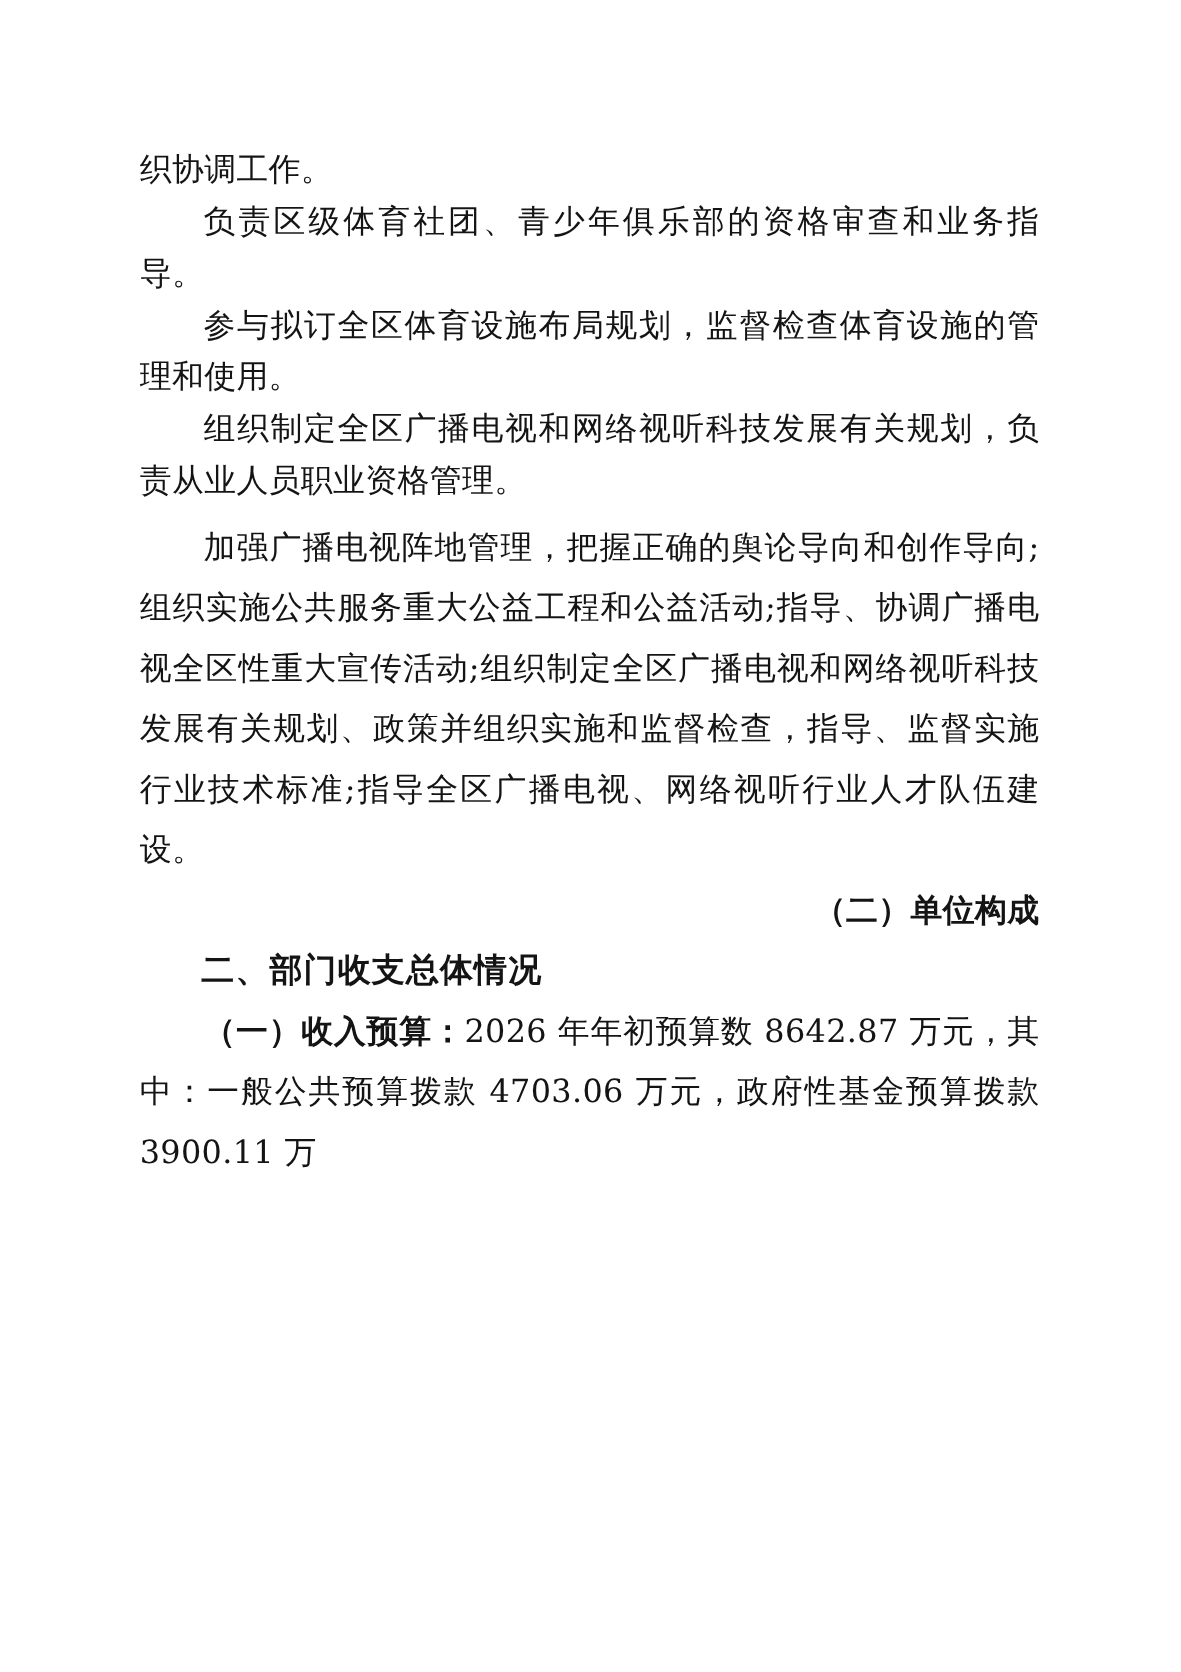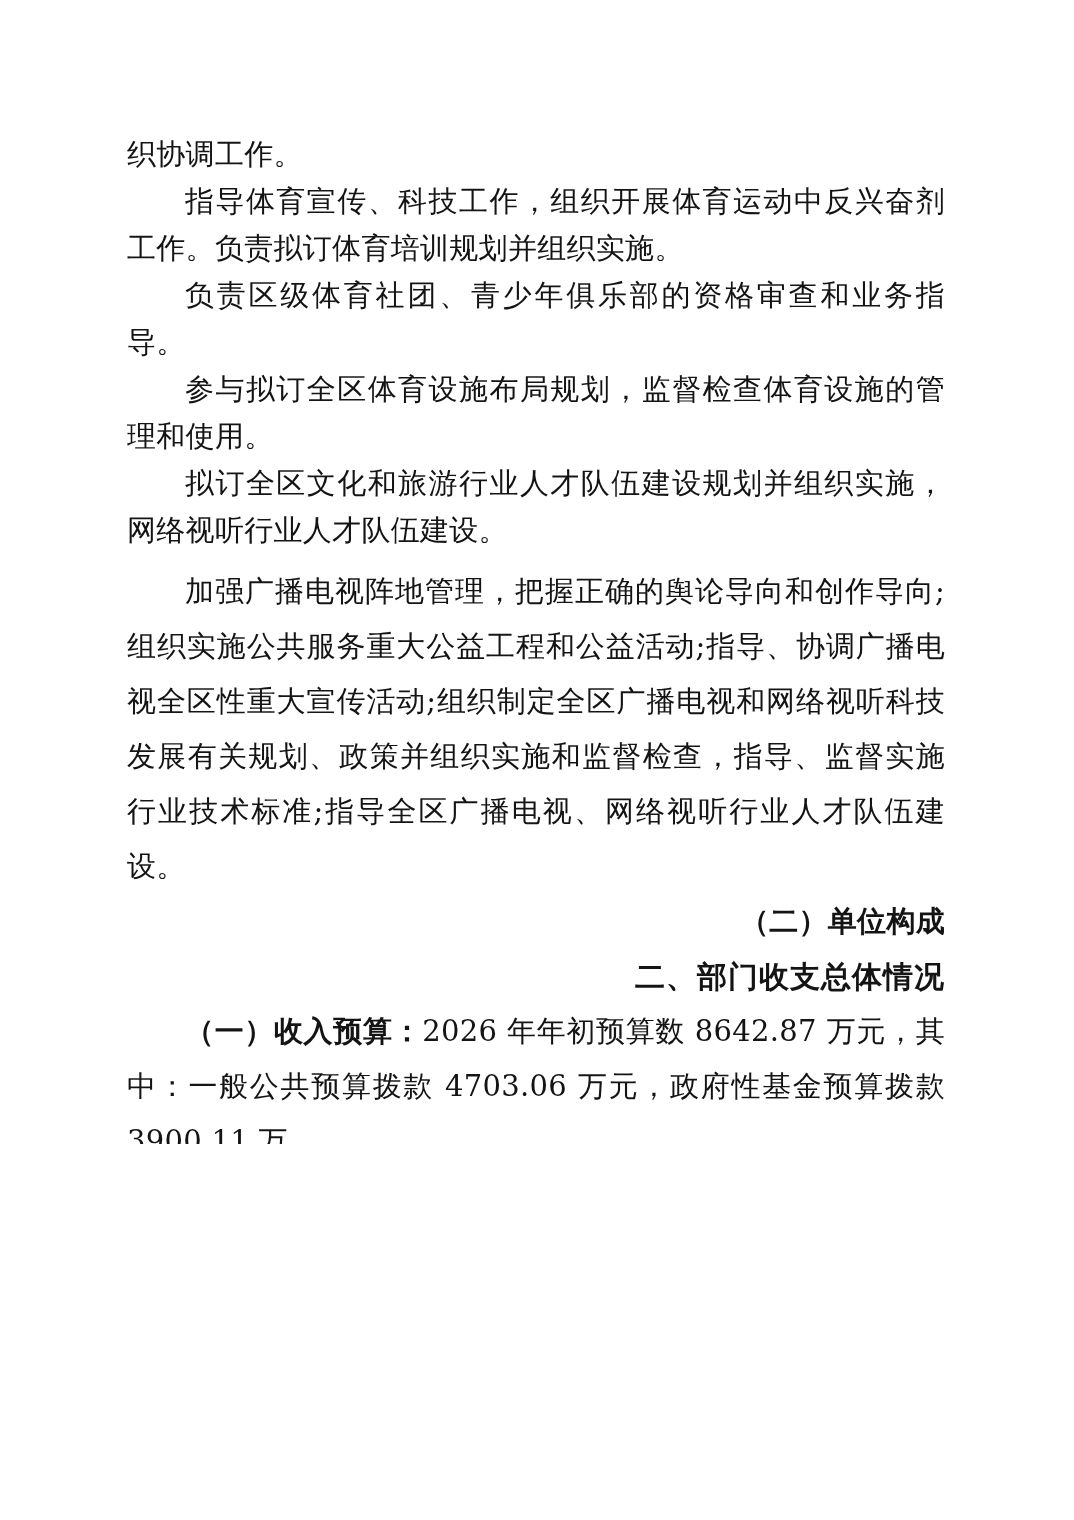--- a/index.html
+++ b/index.html
@@ -42,21 +42,21 @@
     margin: 8px 0 0 0;
     text-align: right;
   }
   .section-heading {
     font-family: "DejaVu Sans", "Liberation Sans", sans-serif;
     font-size: 30px;
     font-weight: bold;
     line-height: 55px;
     text-indent: 56px;
     margin: 0;
-    text-align: right;
+    text-align: left;
     letter-spacing: 1px;
   }
   .lead-bold {
     font-weight: bold;
     margin-top: 44px;
   }
   .page-footer {
     position: absolute;
     left: 127px;
     top: 1410px;
@@ -68,27 +68,26 @@
   }
 </style>
 </head>
 <body>
 
 <div class="page">
   <div class="content">
 
     <p class="tight no-indent">织协调工作。</p>
 
-    <p class="tight indent">指导体育宣传、科技工作，组织开展体育运动中反兴奋剂工作。负责拟订体育培训规划并组织实施。</p>
 
     <p class="tight indent">负责区级体育社团、青少年俱乐部的资格审查和业务指导。</p>
 
     <p class="tight indent">参与拟订全区体育设施布局规划，监督检查体育设施的管理和使用。</p>
 
-    <p class="tight indent">拟订全区文化和旅游行业人才队伍建设规划并组织实施，网络视听行业人才队伍建设。</p>
+    <p class="tight indent">组织制定全区广播电视和网络视听科技发展有关规划，负责从业人员职业资格管理。</p>
 
     <p class="loose indent mt10">加强广播电视阵地管理，把握正确的舆论导向和创作导向;组织实施公共服务重大公益工程和公益活动;指导、协调广播电视全区性重大宣传活动;组织制定全区广播电视和网络视听科技发展有关规划、政策并组织实施和监督检查，指导、监督实施行业技术标准;指导全区广播电视、网络视听行业人才队伍建设。</p>
 
     <p class="sub-heading">（二）单位构成</p>
 
 
     <p class="section-heading">二、部门收支总体情况</p>
 
     <p class="loose indent"><span class="lead-bold">（一）收入预算：</span><span>2026 年年初预算数 8642.87 万元，其中：一般公共预算拨款 4703.06 万元，政府性基金预算拨款 3900.11 万</span></p>
 

